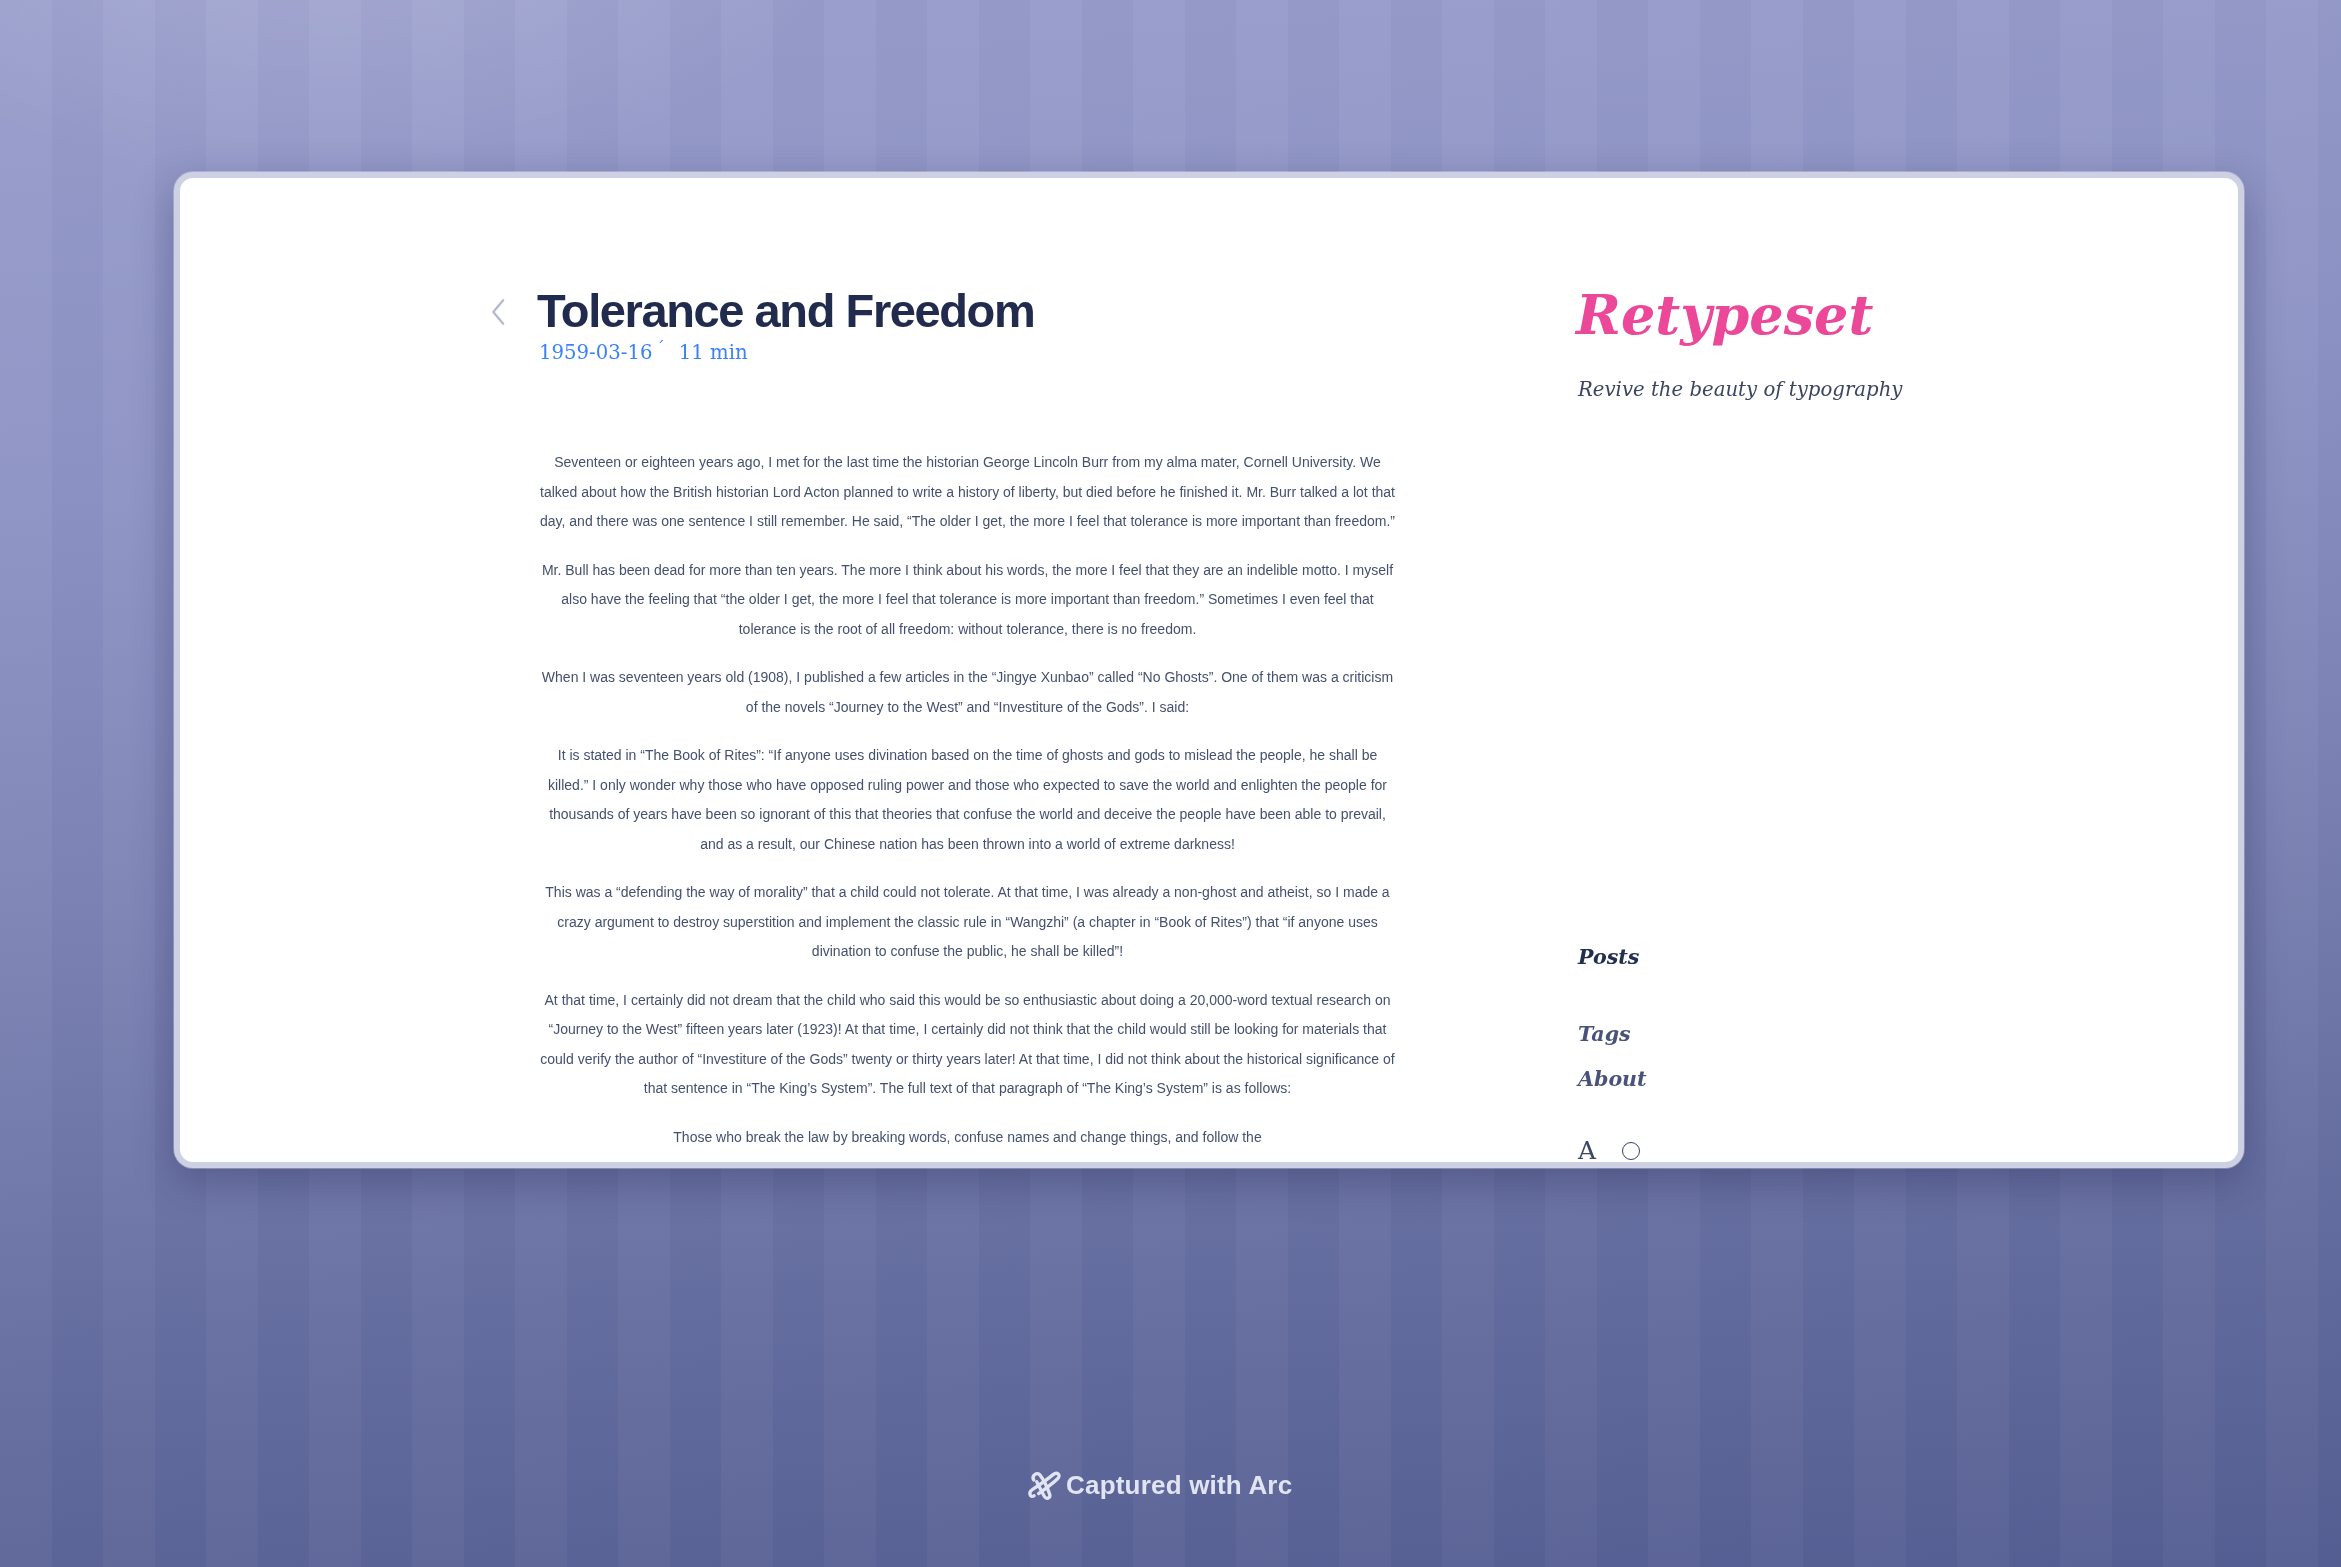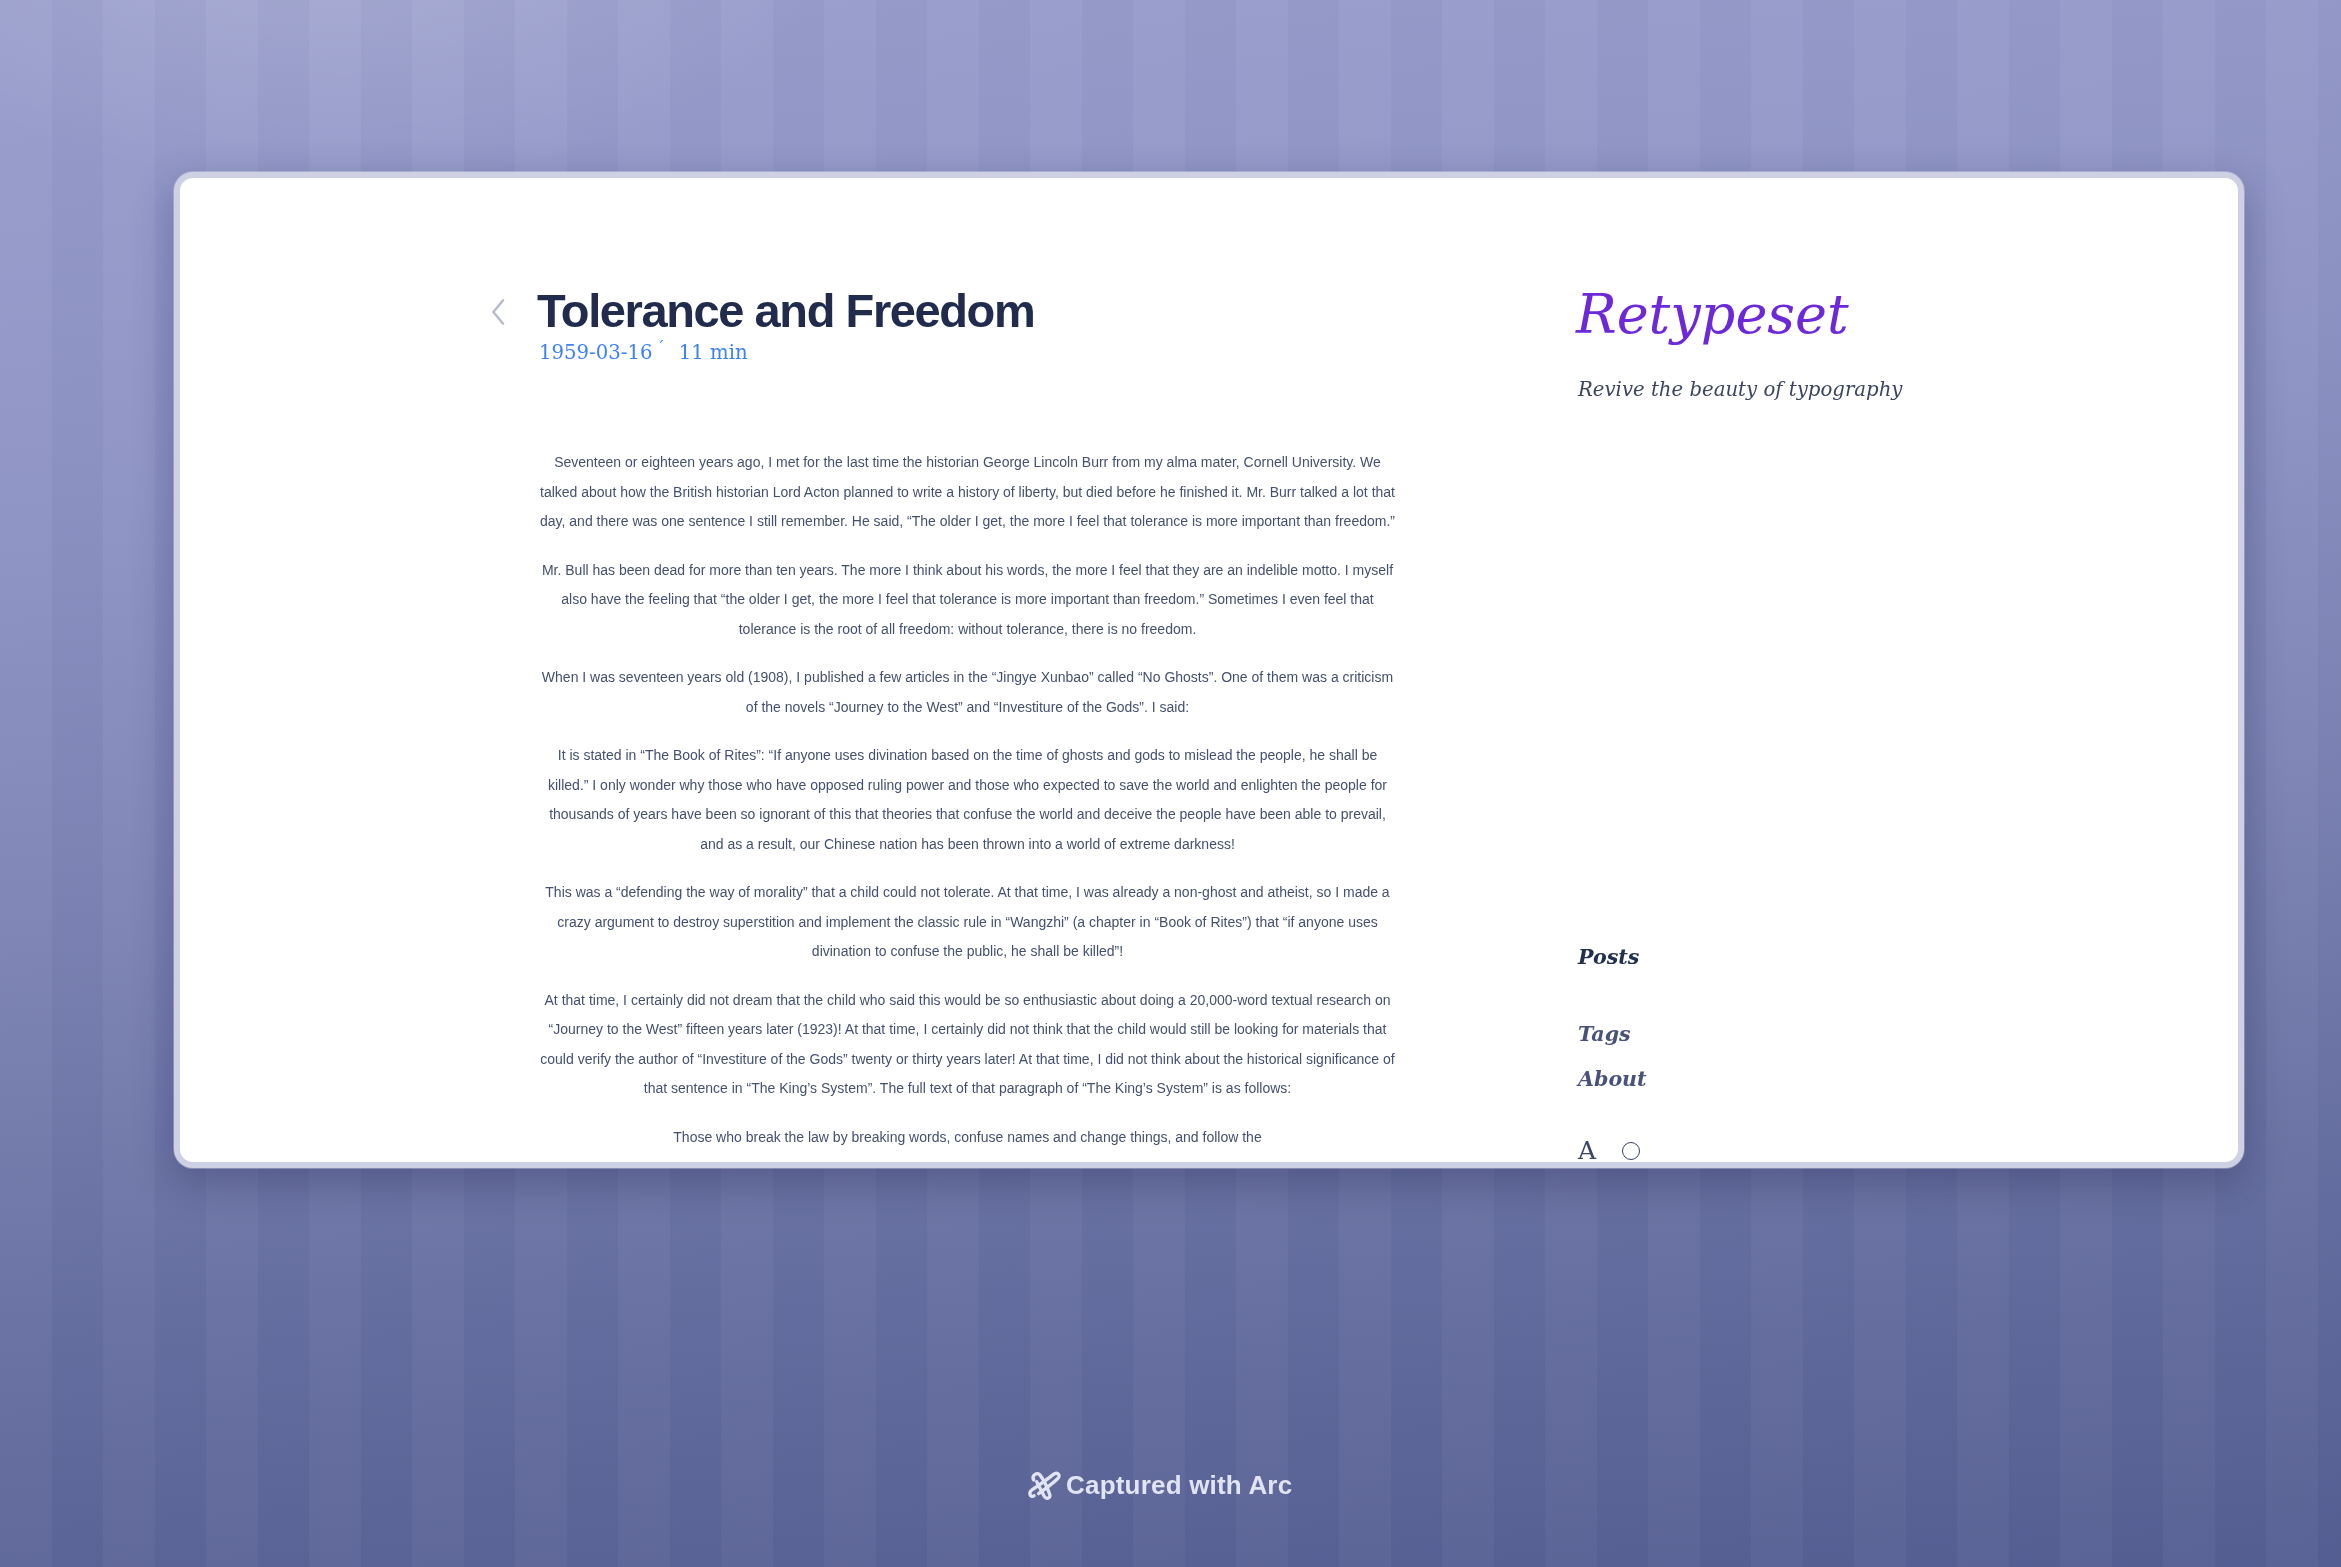--- a/index.html
+++ b/index.html
@@ -27,22 +27,22 @@
   .meta{position:absolute;left:359px;top:163px;
         font-family:"DejaVu Serif",serif;font-size:19.7px;color:#3b82f6;text-align:right;}
   .meta .tick{display:inline-block;transform:translateY(-6px);margin:0 14px 0 3.7px;font-size:17px;}
   .body{position:absolute;left:357px;top:270px;width:861px;
         font-size:14px;line-height:29.5px;color:#44506f;text-align:center;
         hyphens:auto;-webkit-hyphens:auto;}
   .body p{margin:0 0 19px 0;}
 
   
   .logo{position:absolute;left:1396px;top:105px;
-        font-family:"DejaVu Serif",serif;font-style:italic;font-weight:400;
-        font-size:54px;line-height:1.2;color:#6d28d9;text-decoration:none;}
+        font-family:"DejaVu Serif",serif;font-style:italic;font-weight:700;
+        font-size:54px;line-height:1.2;color:#ec4899;text-decoration:none;}
   .tagline{position:absolute;left:1398px;top:200px;
         font-family:"DejaVu Serif",serif;font-style:italic;font-size:19.7px;color:#3b4560;}
   .nav-item{position:absolute;left:1398px;text-decoration:none;
         font-family:"DejaVu Serif",serif;font-style:italic;font-weight:600;
         font-size:20.6px;color:#49537a;}
   .nav-item.active{font-weight:700;color:#223050;}
   .nav-posts{top:767px}.nav-tags{top:844px}.nav-about{top:889px}
 
   .tools{position:absolute;left:1398px;top:960px;display:flex;align-items:center;gap:26px;}
   .tool-a{font-family:"DejaVu Serif",serif;font-size:25px;line-height:1;color:#3c4666;}

